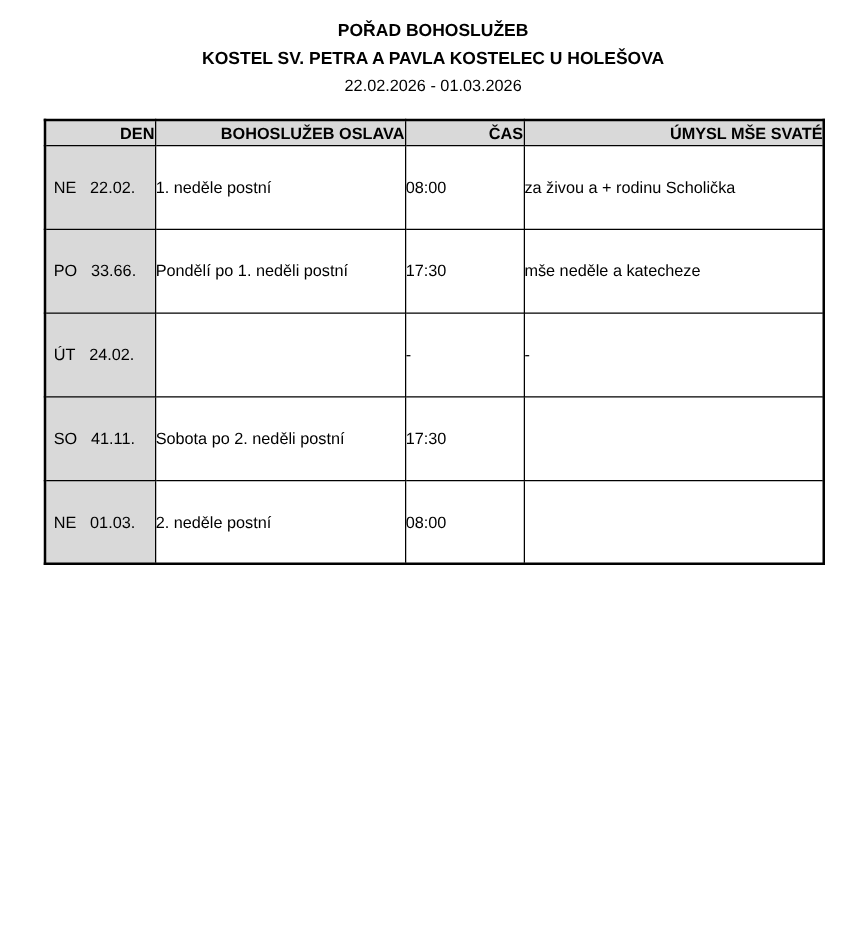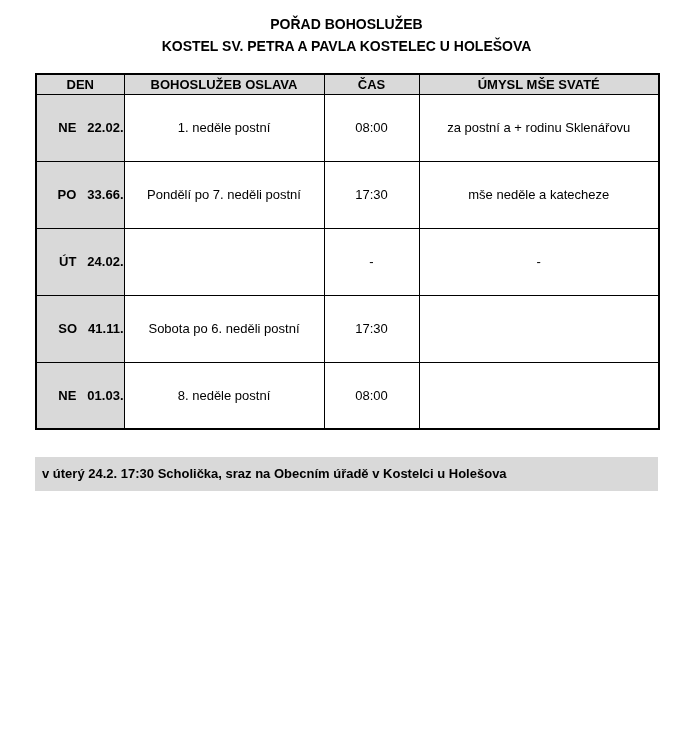--- a/index.html
+++ b/index.html
@@ -44,32 +44,31 @@
   table.schedule th,
   table.schedule td {
     border: 1px solid var(--border, #000);
     font-size: 13px;
     padding: 0;
   }
   table.schedule thead th {
     background: var(--header-bg, #d9d9d9);
     height: 20px;
     font-weight: bold;
-    text-align: center;
+    text-align: right;
     vertical-align: middle;
   }
   table.schedule tbody td {
     height: 67px;
-    text-align: center;
     vertical-align: middle;
   }
   table.schedule tbody td.den {
     background: var(--header-bg, #d9d9d9);
-    font-weight: bold;
-    text-align: right;
+    font-weight: normal;
+    text-align: left;
     padding-left: 6px;
     white-space: nowrap;
   }
   td.den .date { margin-left: 11px; }
   .footer-note {
     width: 623px;
     margin-top: 27px;
     background: var(--header-bg, #d9d9d9);
     font-size: 13px;
     font-weight: bold;
@@ -78,20 +77,21 @@
   }
 </style>
 </head>
 <body>
 
 <div class="page">
 
   <header class="page-header">
     <div class="title">POŘAD BOHOSLUŽEB</div>
     <div class="title">KOSTEL SV. PETRA A PAVLA KOSTELEC U HOLEŠOVA</div>
+    <div class="daterange">22.02.2026 - 01.03.2026</div>
   </header>
 
   <table class="schedule">
     <colgroup>
       <col style="width:88px">
       <col style="width:200px">
       <col style="width:95px">
       <col style="width:240px">
     </colgroup>
     <thead>
@@ -102,52 +102,51 @@
         <th>ÚMYSL MŠE SVATÉ</th>
       </tr>
     </thead>
     <tbody>
       <tr>
         <td class="den">
           <span>NE</span><span class="date">22.02.</span>
         </td>
         <td>1. neděle postní</td>
         <td>08:00</td>
-        <td>za postní a + rodinu Sklenářovu</td>
+        <td>za živou a + rodinu Scholička</td>
       </tr>
       <tr>
         <td class="den">
           <span>PO</span><span class="date">33.66.</span>
         </td>
-        <td>Pondělí po 7. neděli postní</td>
+        <td>Pondělí po 1. neděli postní</td>
         <td>17:30</td>
         <td>mše neděle a katecheze</td>
       </tr>
       <tr>
         <td class="den">
           <span>ÚT</span><span class="date">24.02.</span>
         </td>
         <td></td>
         <td>-</td>
         <td>-</td>
       </tr>
       <tr>
         <td class="den">
           <span>SO</span><span class="date">41.11.</span>
         </td>
-        <td>Sobota po 6. neděli postní</td>
+        <td>Sobota po 2. neděli postní</td>
         <td>17:30</td>
         <td></td>
       </tr>
       <tr>
         <td class="den">
           <span>NE</span><span class="date">01.03.</span>
         </td>
-        <td>8. neděle postní</td>
+        <td>2. neděle postní</td>
         <td>08:00</td>
         <td></td>
       </tr>
     </tbody>
   </table>
 
-  <div class="footer-note">v úterý 24.2. 17:30 Scholička, sraz na Obecním úřadě v Kostelci u Holešova</div>
 
 </div>
 
 </body></html>

